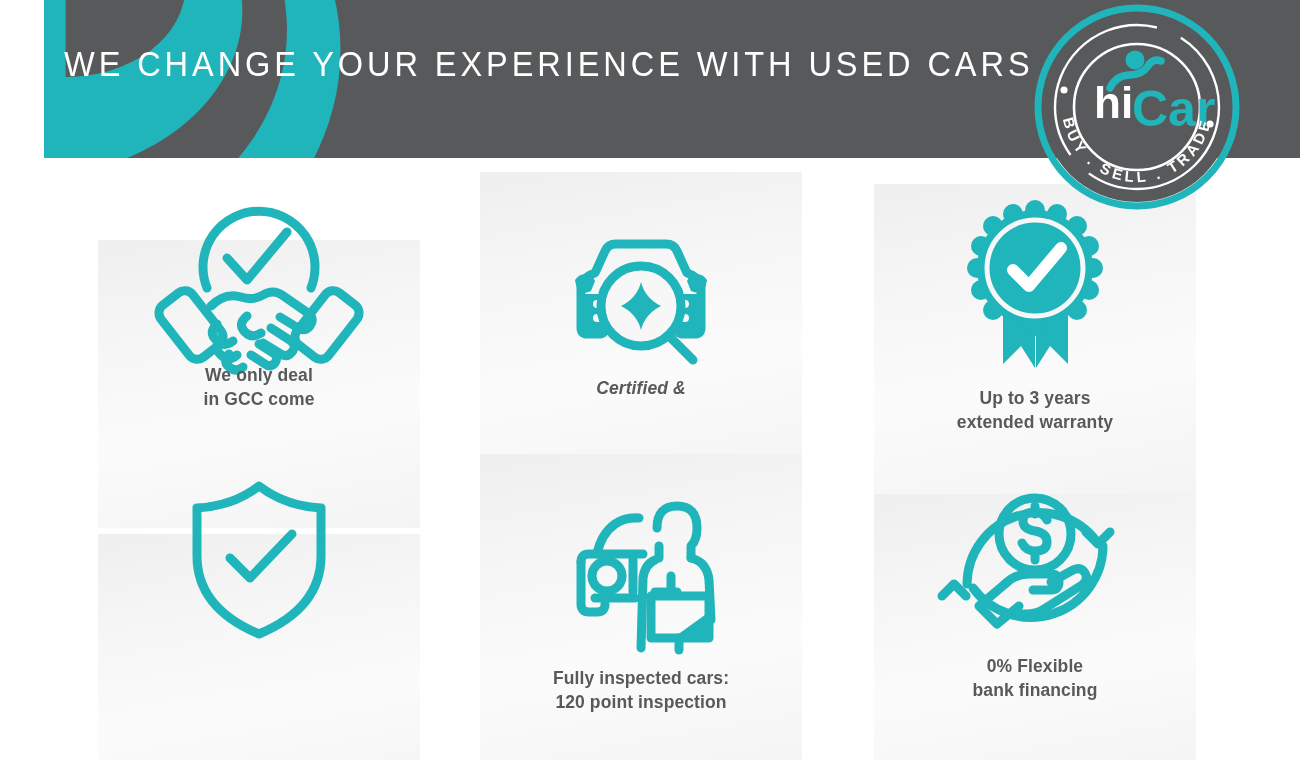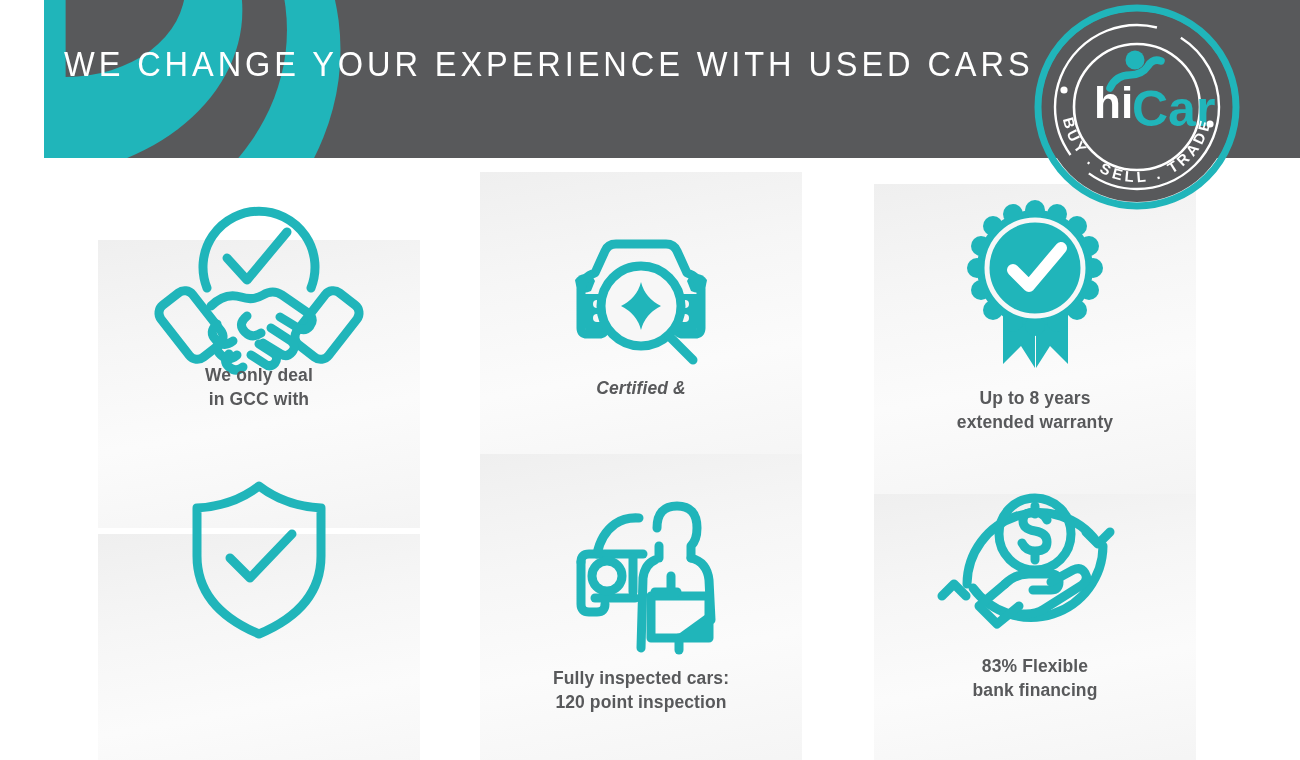--- a/index.html
+++ b/index.html
@@ -176,21 +176,21 @@
         <path class="teal" d="M 58 136 q -9 8 -1 16 q 8 8 17 1" stroke-width="6"></path>
         <path class="teal" d="M 62 152 q -8 8 0 15 q 8 7 16 0" stroke-width="6"></path>
         <path class="teal" d="M 70 166 q -7 7 0 13 q 7 6 14 0" stroke-width="6"></path>
         <path class="teal" d="M 112 140 l 20 13 q 6 5 1 11 q -5 6 -11 2 l -18 -11" stroke-width="6"></path>
         <path class="teal" d="M 100 156 l 14 9 q 6 4 2 10 q -5 5 -10 1 l -14 -9" stroke-width="6"></path>
       </svg>
     </div>
   </div>
   <div class="caption" style="top:205px; left:98px; width:322px;">
     <div>We only deal</div>
-    <div>in GCC with</div>
+    <div>in GCC come</div>
   </div>
 
   <div class="card c2"></div>
   <div class="ov" style="left:480px; top:70px; width:322px;">
     <div class="icon-wrap" style="top:0;">
       <svg width="200" height="135" viewBox="0 0 200 135">
 
         <path class="teal-f" d="M 34 52 q 4 -6 10 -6 q 7 0 10 7 l -4 10 q -8 4 -14 -1 Z"></path>
         <path class="teal-f" d="M 166 52 q -4 -6 -10 -6 q -7 0 -10 7 l 4 10 q 8 4 14 -1 Z"></path>
         <path class="teal" d="M 40 62 q 2 -14 14 -17 l 10 -22 q 3 -7 11 -7 h 50 q 8 0 11 7 l 10 22
@@ -244,21 +244,21 @@
             <circle cx="40" cy="22" r="10"></circle>
               <circle cx="60" cy="10" r="10"></circle>
           </g>
         </g>
         <circle cx="82" cy="64" r="48" fill="none" stroke="#f7f7f7" stroke-width="5"></circle>
         <path d="M 60 66 L 76 82 L 108 44" fill="none" stroke="#ffffff" stroke-width="12" stroke-linecap="round" stroke-linejoin="round"></path>
       </svg>
     </div>
   </div>
   <div class="caption" style="top:228px; left:874px; width:322px;">
-    <div>Up to 8 years</div>
+    <div>Up to 3 years</div>
     <div>extended warranty</div>
   </div>
 
   <div class="card c4"></div>
   <div class="ov" style="left:98px; top:320px; width:322px;">
     <div class="icon-wrap" style="top:0;">
       <svg width="150" height="160" viewBox="0 0 150 160">
         <path class="teal" d="M 75 8 q -26 20 -62 22 v 48 q 0 52 62 78 q 62 -26 62 -78 v -48
                               q -36 -2 -62 -22 Z" stroke-width="13"></path>
         <path class="teal" d="M 46 80 L 66 100 L 108 56" stroke-width="15"></path>
@@ -313,17 +313,17 @@
         <path class="teal" d="M 90 26 v 8 M 90 72 v 8" stroke-width="7"></path>
 
         <path class="teal" d="M 60 104 q 10 -10 24 -10 h 22 q 8 0 8 8 q 0 8 -8 8 h -18" stroke-width="8"></path>
         <path class="teal" d="M 106 102 l 22 -12 q 8 -4 12 3 q 4 7 -3 12 l -38 24
                               q -8 5 -18 5 h -22" stroke-width="8"></path>
         <path class="teal" d="M 60 104 L 34 126 L 52 144 L 74 126" stroke-width="8"></path>
       </svg>
     </div>
   </div>
   <div class="caption" style="top:496px; left:874px; width:322px;">
-    <div>83% Flexible</div>
+    <div>0% Flexible</div>
     <div>bank financing</div>
   </div>
 
 </div>
 
 </body></html>

